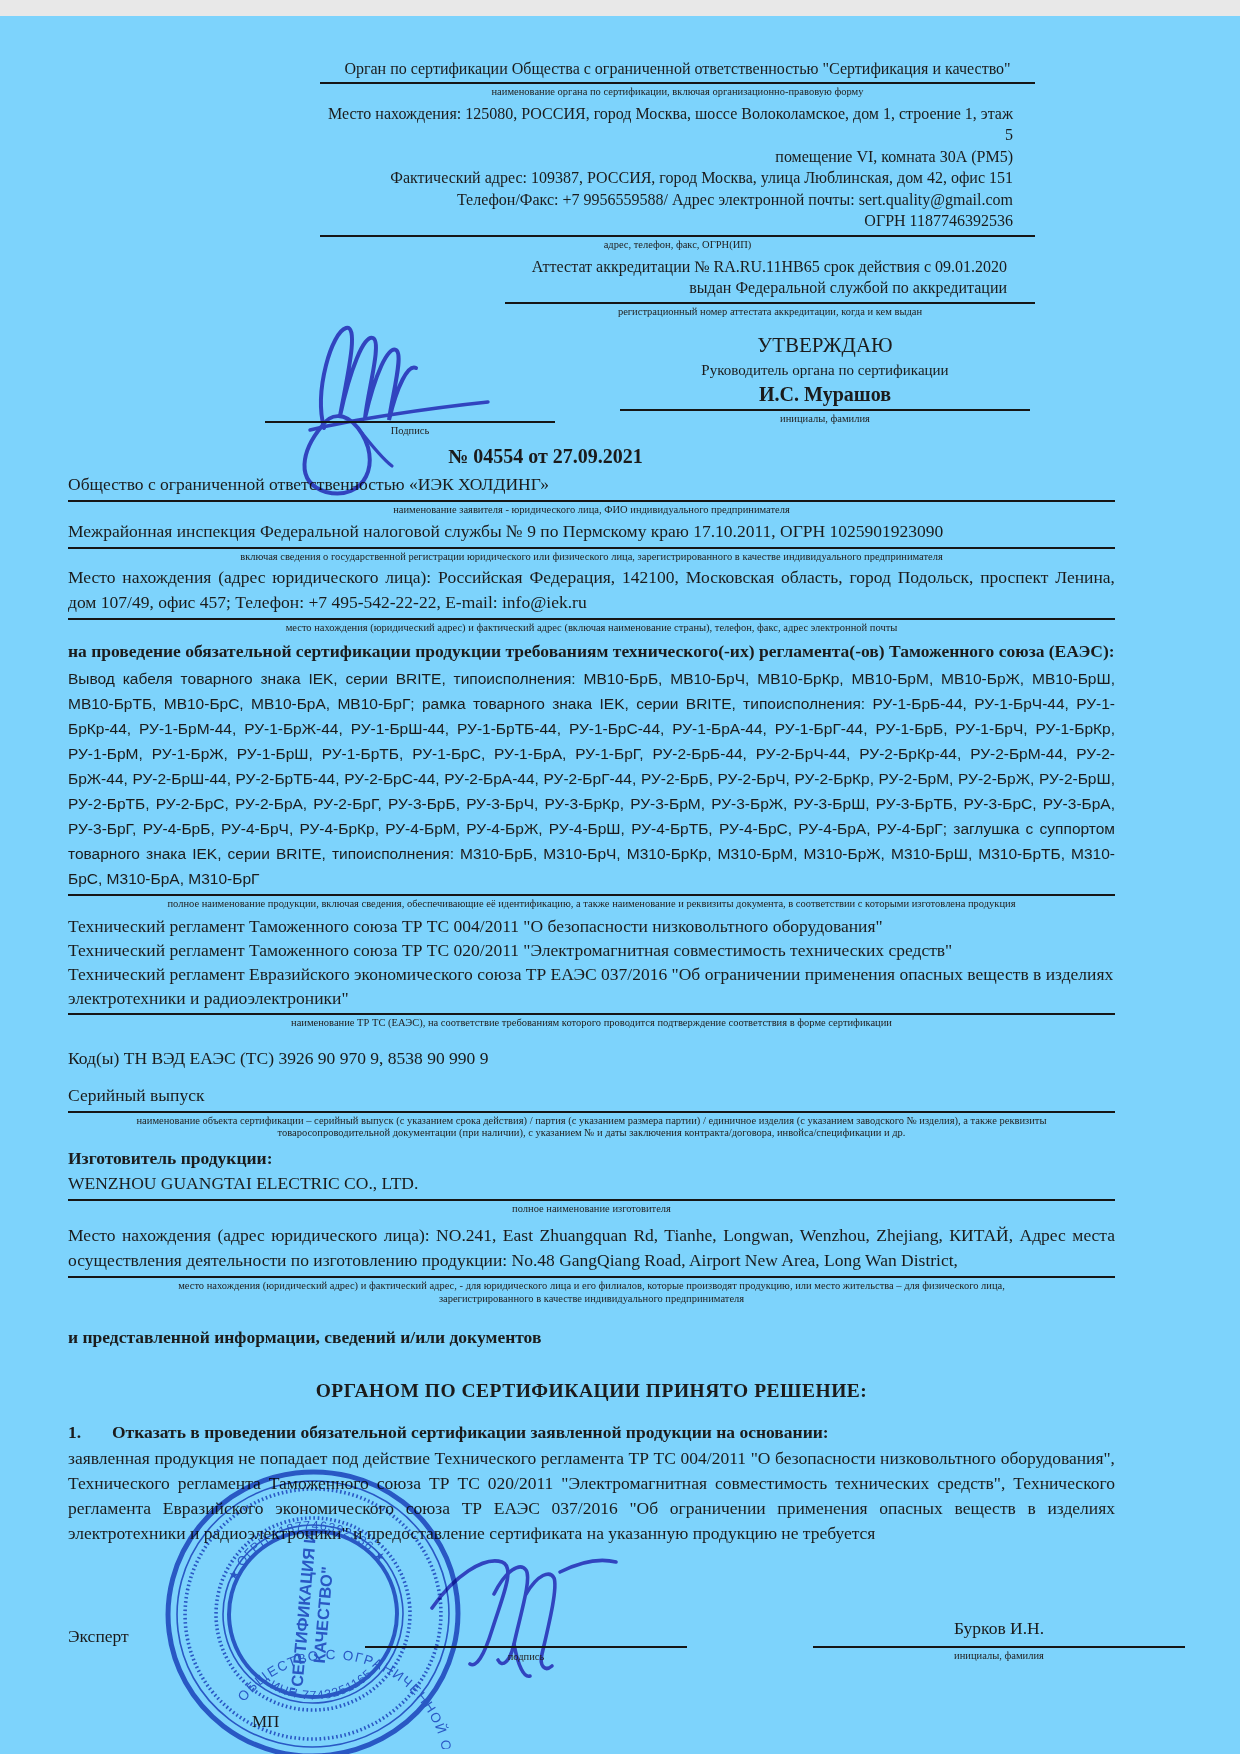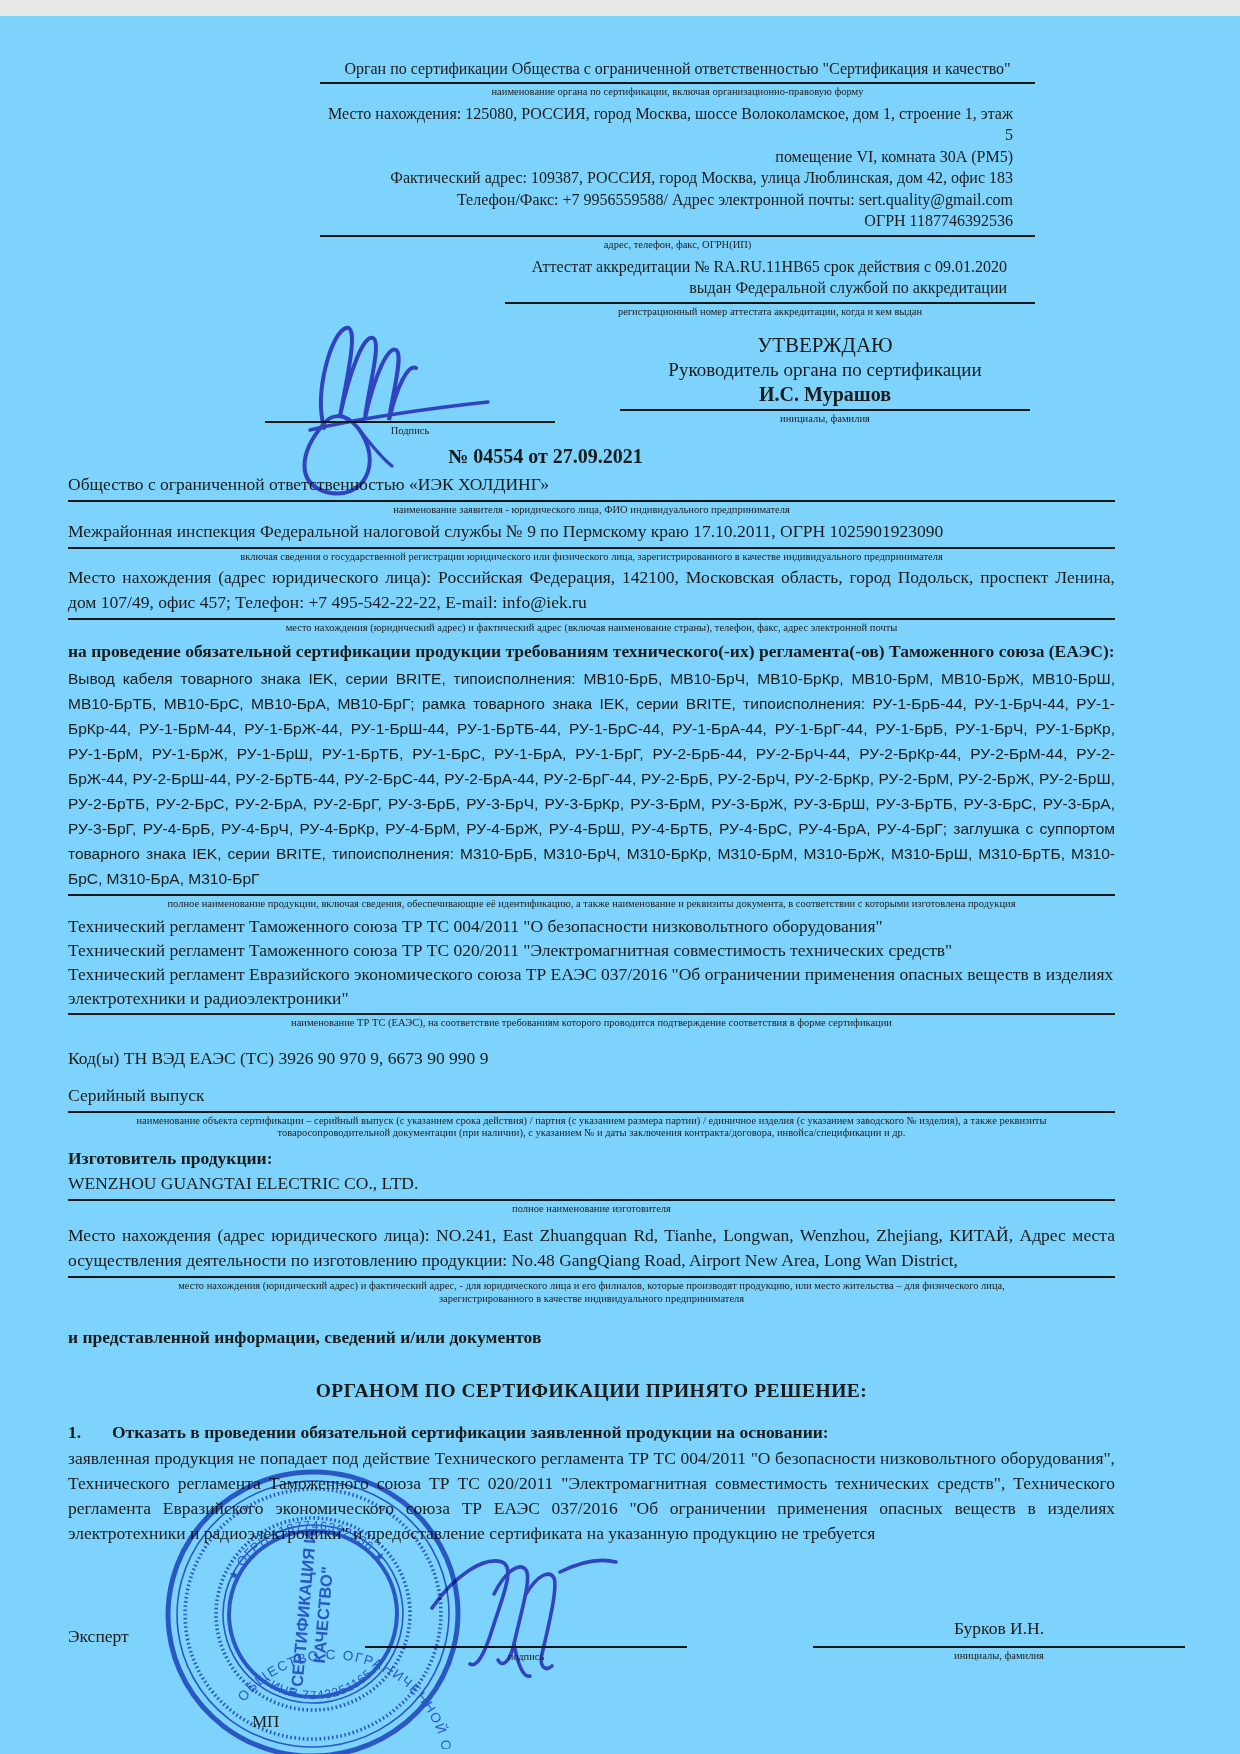--- a/index.html
+++ b/index.html
@@ -22,21 +22,21 @@
     padding-top:2px;font-family:"Liberation Serif","DejaVu Serif",serif;
   }
   .hdr-box{margin-left:252px;width:715px;}
   .hdr-org{text-align:center;font-size:16px;line-height:21px;}
   .hdr-addr{text-align:right;padding-right:22px;font-size:16px;line-height:21.6px;margin-top:4px;}
   .accr-box{margin-left:437px;width:530px;margin-top:4px;}
   .accr{text-align:right;padding-right:28px;font-size:16px;line-height:21.6px;}
   .approve-row{position:relative;margin-top:14px;height:106px;}
   .approval-box{margin-left:auto;margin-right:85px;width:410px;text-align:center;}
   .approve-word{font-size:21px;font-weight:normal;line-height:26px;}
-  .approve-role{font-size:19px;line-height:24px;}
+  .approve-role{font-size:15px;line-height:24px;}
   .approve-name{font-size:20px;font-weight:bold;line-height:24px;}
   .sign-line{position:absolute;left:197px;top:86px;width:290px;}
   .sig-top{position:absolute;left:212px;top:-62px;width:240px;height:230px;
     mix-blend-mode:multiply;opacity:.92;}
   .title{ text-align:center;transform:translateX(-46px);
     font-size:20px;font-weight:bold;line-height:28px;margin-top:4px;}
   .para{font-size:17.5px;line-height:25px;}
   .just{text-align:justify;}
   .intro{margin-top:10px;line-height:24px;}
   .mt2{margin-top:2px;} .mt4{margin-top:4px;} .mt6{margin-top:6px;}
@@ -67,21 +67,21 @@
 
 <div class="page">
 
   <div class="hdr-box">
     <div class="hdr-org">Орган по сертификации Общества с ограниченной ответственностью "Сертификация и качество"</div>
     <div class="rule thin"></div>
     <div class="caption">наименование органа по сертификации, включая организационно-правовую форму</div>
     <div class="hdr-addr">
       <div>Место нахождения: 125080, РОССИЯ, город Москва, шоссе Волоколамское, дом 1, строение 1, этаж 5</div>
       <div>помещение VI, комната 30А (РМ5)</div>
-      <div>Фактический адрес: 109387, РОССИЯ, город Москва, улица Люблинская, дом 42, офис 183</div>
+      <div>Фактический адрес: 109387, РОССИЯ, город Москва, улица Люблинская, дом 42, офис 151</div>
       <div>Телефон/Факс: +7 9956559588/ Адрес электронной почты: sert.quality@gmail.com</div>
       <div>ОГРН 1187746392536</div>
     </div>
     <div class="rule thin"></div>
     <div class="caption">адрес, телефон, факс, ОГРН(ИП)</div>
   </div>
 
   <div class="accr-box">
     <div class="accr">Аттестат аккредитации № RA.RU.11НВ65 срок действия с 09.01.2020</div>
     <div class="accr">выдан Федеральной службой по аккредитации</div>
@@ -135,21 +135,21 @@
   <div class="caption">полное наименование продукции, включая сведения, обеспечивающие её идентификацию, а также наименование и реквизиты документа, в соответствии с которыми изготовлена продукция</div>
 
   <div class="regs mt4">
     <div>Технический регламент Таможенного союза ТР ТС 004/2011 "О безопасности низковольтного оборудования"</div>
     <div>Технический регламент Таможенного союза ТР ТС 020/2011 "Электромагнитная совместимость технических средств"</div>
     <div>Технический регламент Евразийского экономического союза ТР ЕАЭС 037/2016 "Об ограничении применения опасных веществ в изделиях электротехники и радиоэлектроники"</div>
   </div>
   <div class="rule"></div>
   <div class="caption">наименование ТР ТС (ЕАЭС), на соответствие требованиям которого проводится подтверждение соответствия в форме сертификации</div>
 
-  <div class="para mt16">Код(ы) ТН ВЭД ЕАЭС (ТС) 3926 90 970 9, 6673 90 990 9</div>
+  <div class="para mt16">Код(ы) ТН ВЭД ЕАЭС (ТС) 3926 90 970 9, 8538 90 990 9</div>
 
   <div class="para mt12">Серийный выпуск</div>
   <div class="rule"></div>
   <div class="caption" style="width:92%;margin:0 auto;">наименование объекта сертификации – серийный выпуск (с указанием срока действия) / партия (с указанием размера партии) / единичное изделия (с указанием заводского № изделия), а также реквизиты товаросопроводительной документации (при наличии), с указанием № и даты заключения контракта/договора, инвойса/спецификации и др.</div>
 
   <div class="para b mt6">Изготовитель продукции:</div>
   <div class="para">WENZHOU GUANGTAI ELECTRIC CO., LTD.</div>
   <div class="rule"></div>
   <div class="caption">полное наименование изготовителя</div>
 

